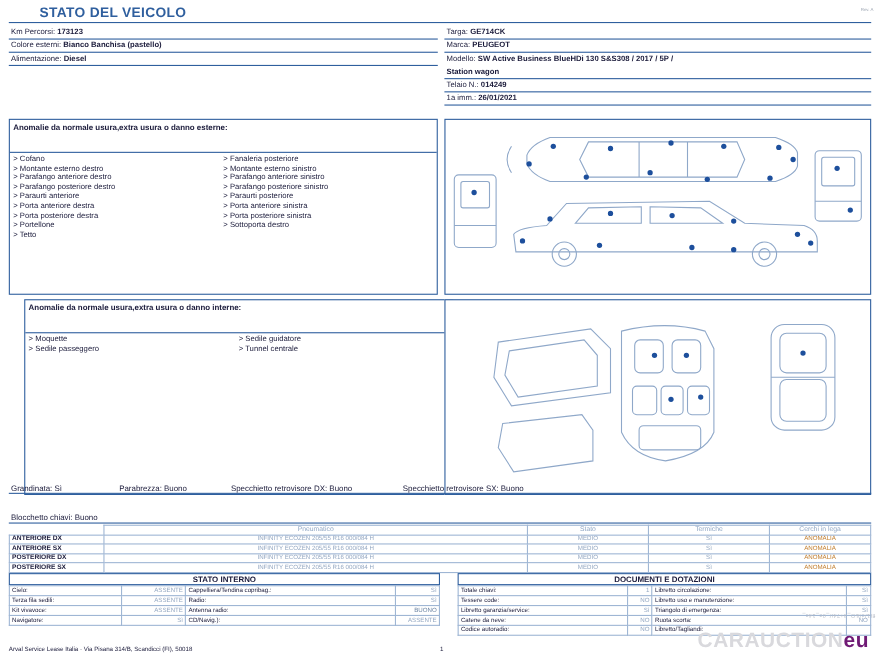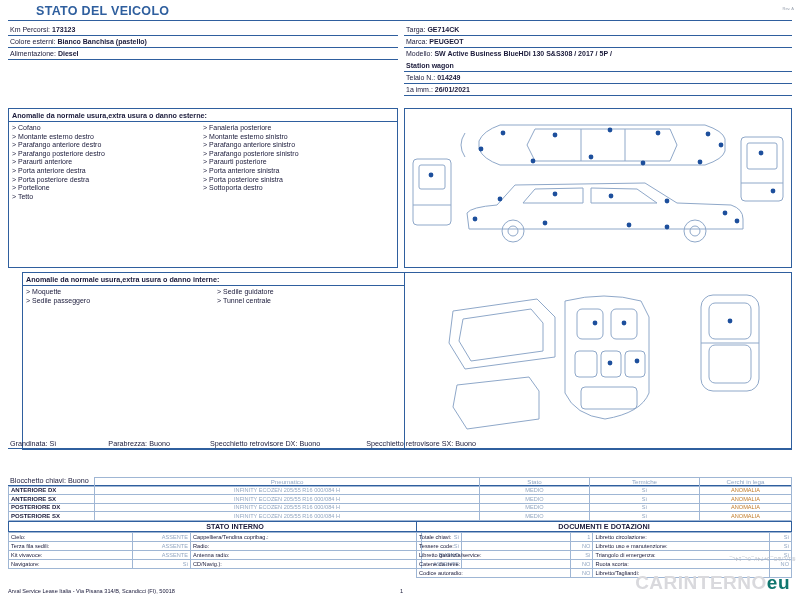--- a/index.html
+++ b/index.html
@@ -41,21 +41,21 @@
   }
   .inf-row .k { color:#1a1a3a; }
   .inf-row .v { font-weight: bold; }
 
   
   .box {
     position:absolute;
     border:1px solid #2f5f9e;
   }
   .sec-hd {
-    font-weight: bold; font-size:7.2px; padding:2px 3px 1px 3px;
+    font-weight: bold; font-size:7.2px; padding:2px 3px 18px 3px;
     border-bottom: 1px solid #2f5f9e;
   }
   .anom-cols { display:flex; padding:2px 3px; }
   .anom-cols ul { list-style:none; margin:0; padding:0; width:50%; }
   .anom-cols li { line-height: 8.6px; white-space:nowrap; }
   .anom-cols li::before { content:"> "; }
 
   
   .diag { position:absolute; border:1px solid #2f5f9e; background:#fff; }
   .diag svg { display:block; }
@@ -70,21 +70,21 @@
   table { border-collapse: collapse; font-size:5.6px; }
   .tyre { position:absolute; left:8px; top:477px; width:784px; }
   .tyre th, .tyre td { border:1px solid #9fb6d4; padding:0 2px; height:8.5px; }
   .tyre th { color:#8fa6c4; font-weight:normal; font-size:6.2px; text-align:center; }
   .tyre td.lbl { font-weight:bold; color:#1a1a3a; width:86px; font-size:6px; }
   .tyre td.cen { text-align:center; color:#93a7c2; }
   .tyre td.an { text-align:center; color:#c07b2a; }
 
   
   .bt { position:absolute; top:521px; }
-  .bt.left { left:8px; width:454px; }
+  .bt.left { left:8px; width:392px; }
   .bt.right { left:404px; width:388px;padding-left:12px; }
   .bt table { width:100%; }
   .bt .hd {
     text-align:center; font-weight:bold; font-size:7.2px;
     border:1px solid #2f5f9e; background:#fff; height:11px;
   }
   .bt td {
     border:1px solid #9fb6d4; height:9px; padding:0 2px; font-size:5.6px;
   }
   .bt td.k { color:#1a1a3a; }
@@ -94,21 +94,21 @@
   
   .footer {
     position:absolute; left:8px; top:588px; width:784px;
     font-size:5.6px; color:#1a1a3a;
   }
   .footer .pg { position:absolute; left:50%; }
   .wm {
     position:absolute; right:10px; bottom:6px;
     font-size:19px; color:#d9d9dd; font-weight:bold; letter-spacing:.5px;
   }
-  .wm .eu { color:#0f766e; }
+  .wm .eu { color:#701a75; }
   .barcode {
     position:absolute; right:4px; top:556px;
     font-size:5px; color:#b9bec8;
     transform: rotate(180deg);
     letter-spacing:.4px;
   }
   .dot { fill:#1d4f9c; }
   .ln { fill:none; stroke:#8fa8c9; stroke-width:1; }
 </style>
 </head>
@@ -303,21 +303,21 @@
     <span style="display:inline-block;width:48px"></span>
     <span>Parabrezza:</span>
     <span>Buono</span>
     <span style="display:inline-block;width:36px"></span>
     <span>Specchietto retrovisore DX:</span>
     <span>Buono</span>
     <span style="display:inline-block;width:42px"></span>
     <span>Specchietto retrovisore SX:</span>
     <span>Buono</span>
   </div>
-  <div class="mid-row" style="top:475px;">
+  <div class="mid-row" style="top:465px;">
     <span>Blocchetto chiavi:</span>
     <span>Buono</span>
   </div>
 
   <table class="tyre">
     <thead>
       <tr>
         <th style="border:none"></th>
         <th>Pneumatico</th>
         <th style="width:110px">Stato</th>
@@ -428,16 +428,16 @@
   </div>
 
   <div class="barcode">ﬂI1/c/&amp;O_3+74i/_0c_14c_</div>
 
   <div class="footer">
     <span>Arval Service Lease Italia - Via Pisana 314/B, Scandicci (FI), 50018</span>
     <span class="pg">1</span>
   </div>
 
   <div class="wm">
-    <span>CAR</span><span>INTERNO</span><span class="eu">eu</span>
+    <span>CAR</span><span>AUCTION</span><span class="eu">eu</span>
   </div>
 
 </div>
 
 </body></html>

